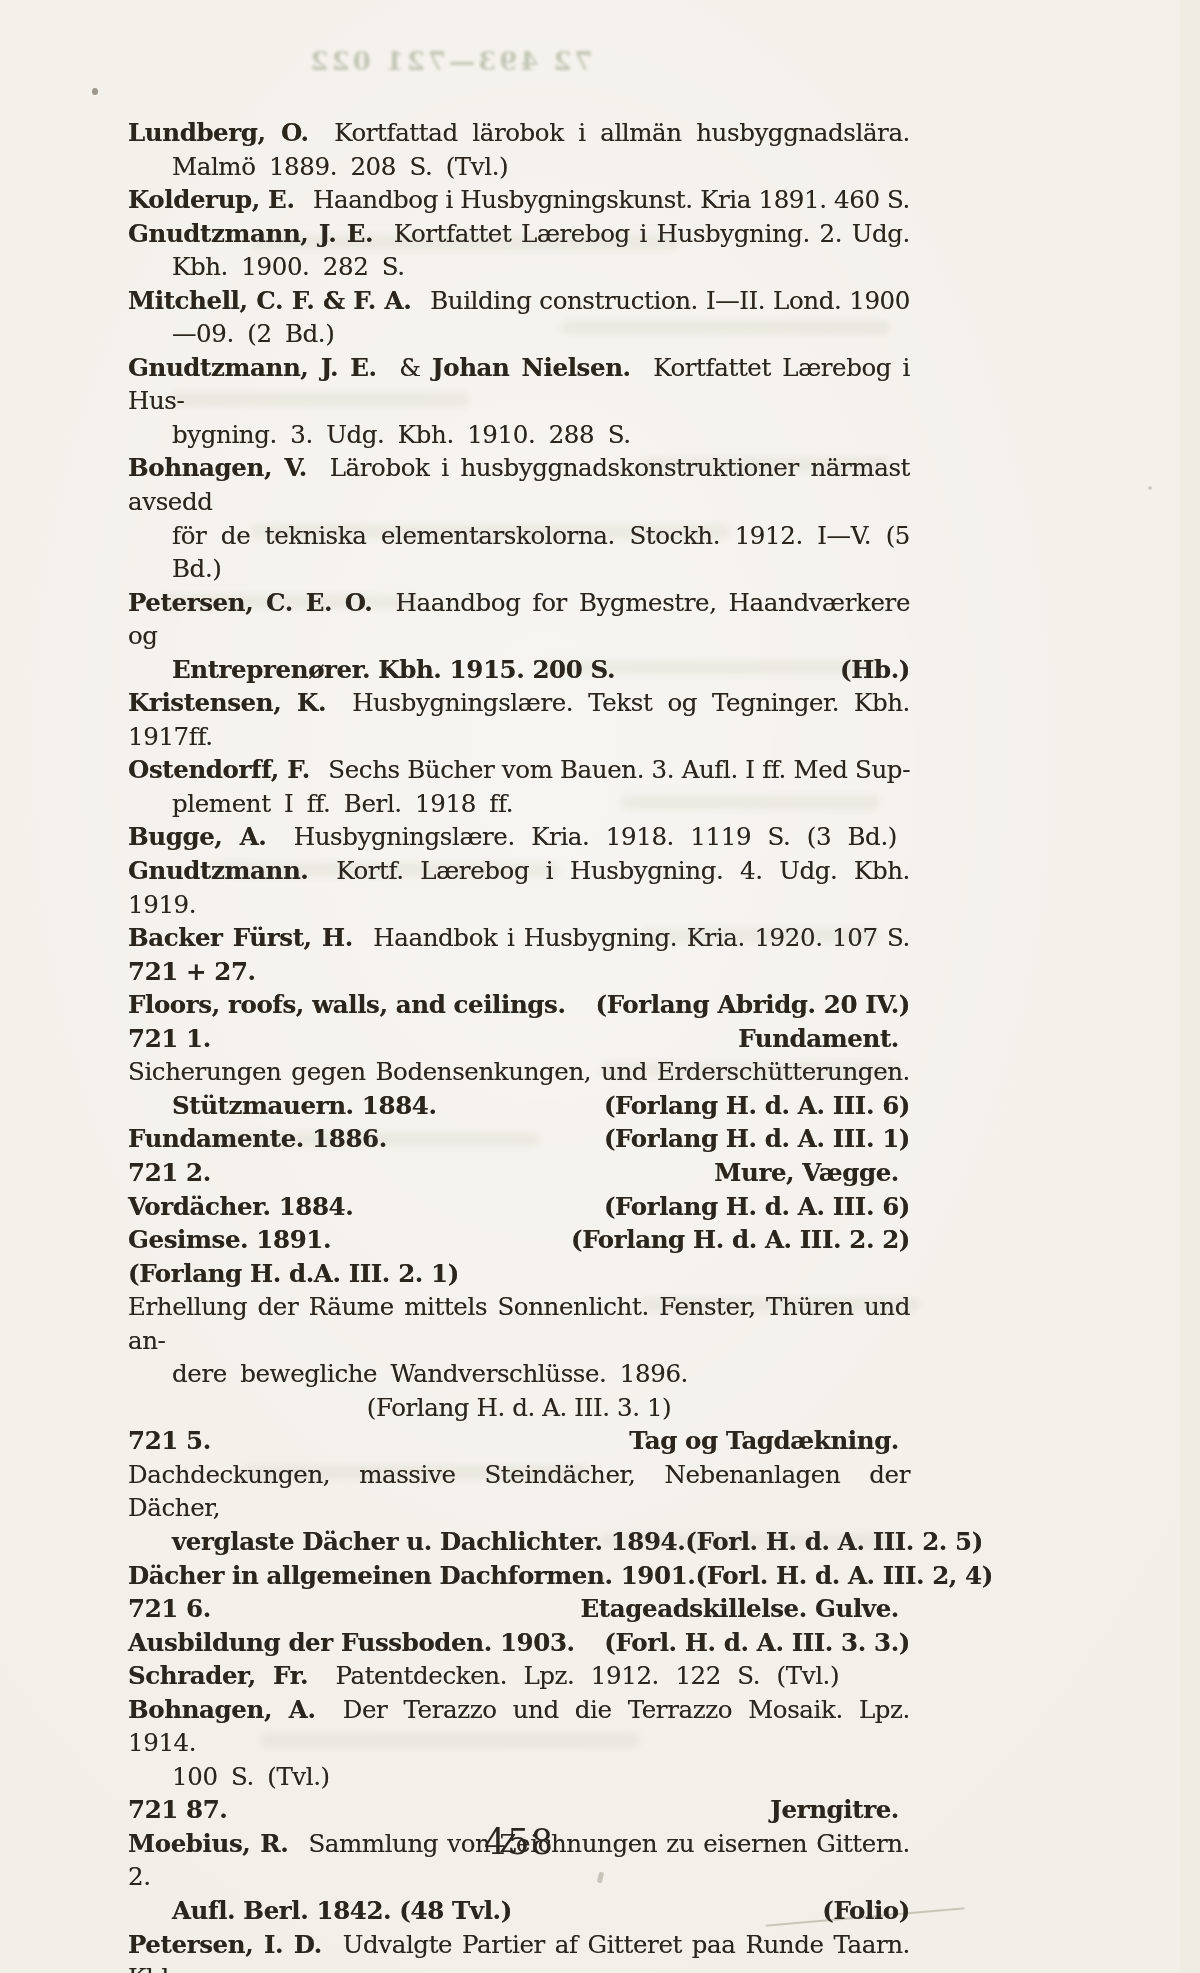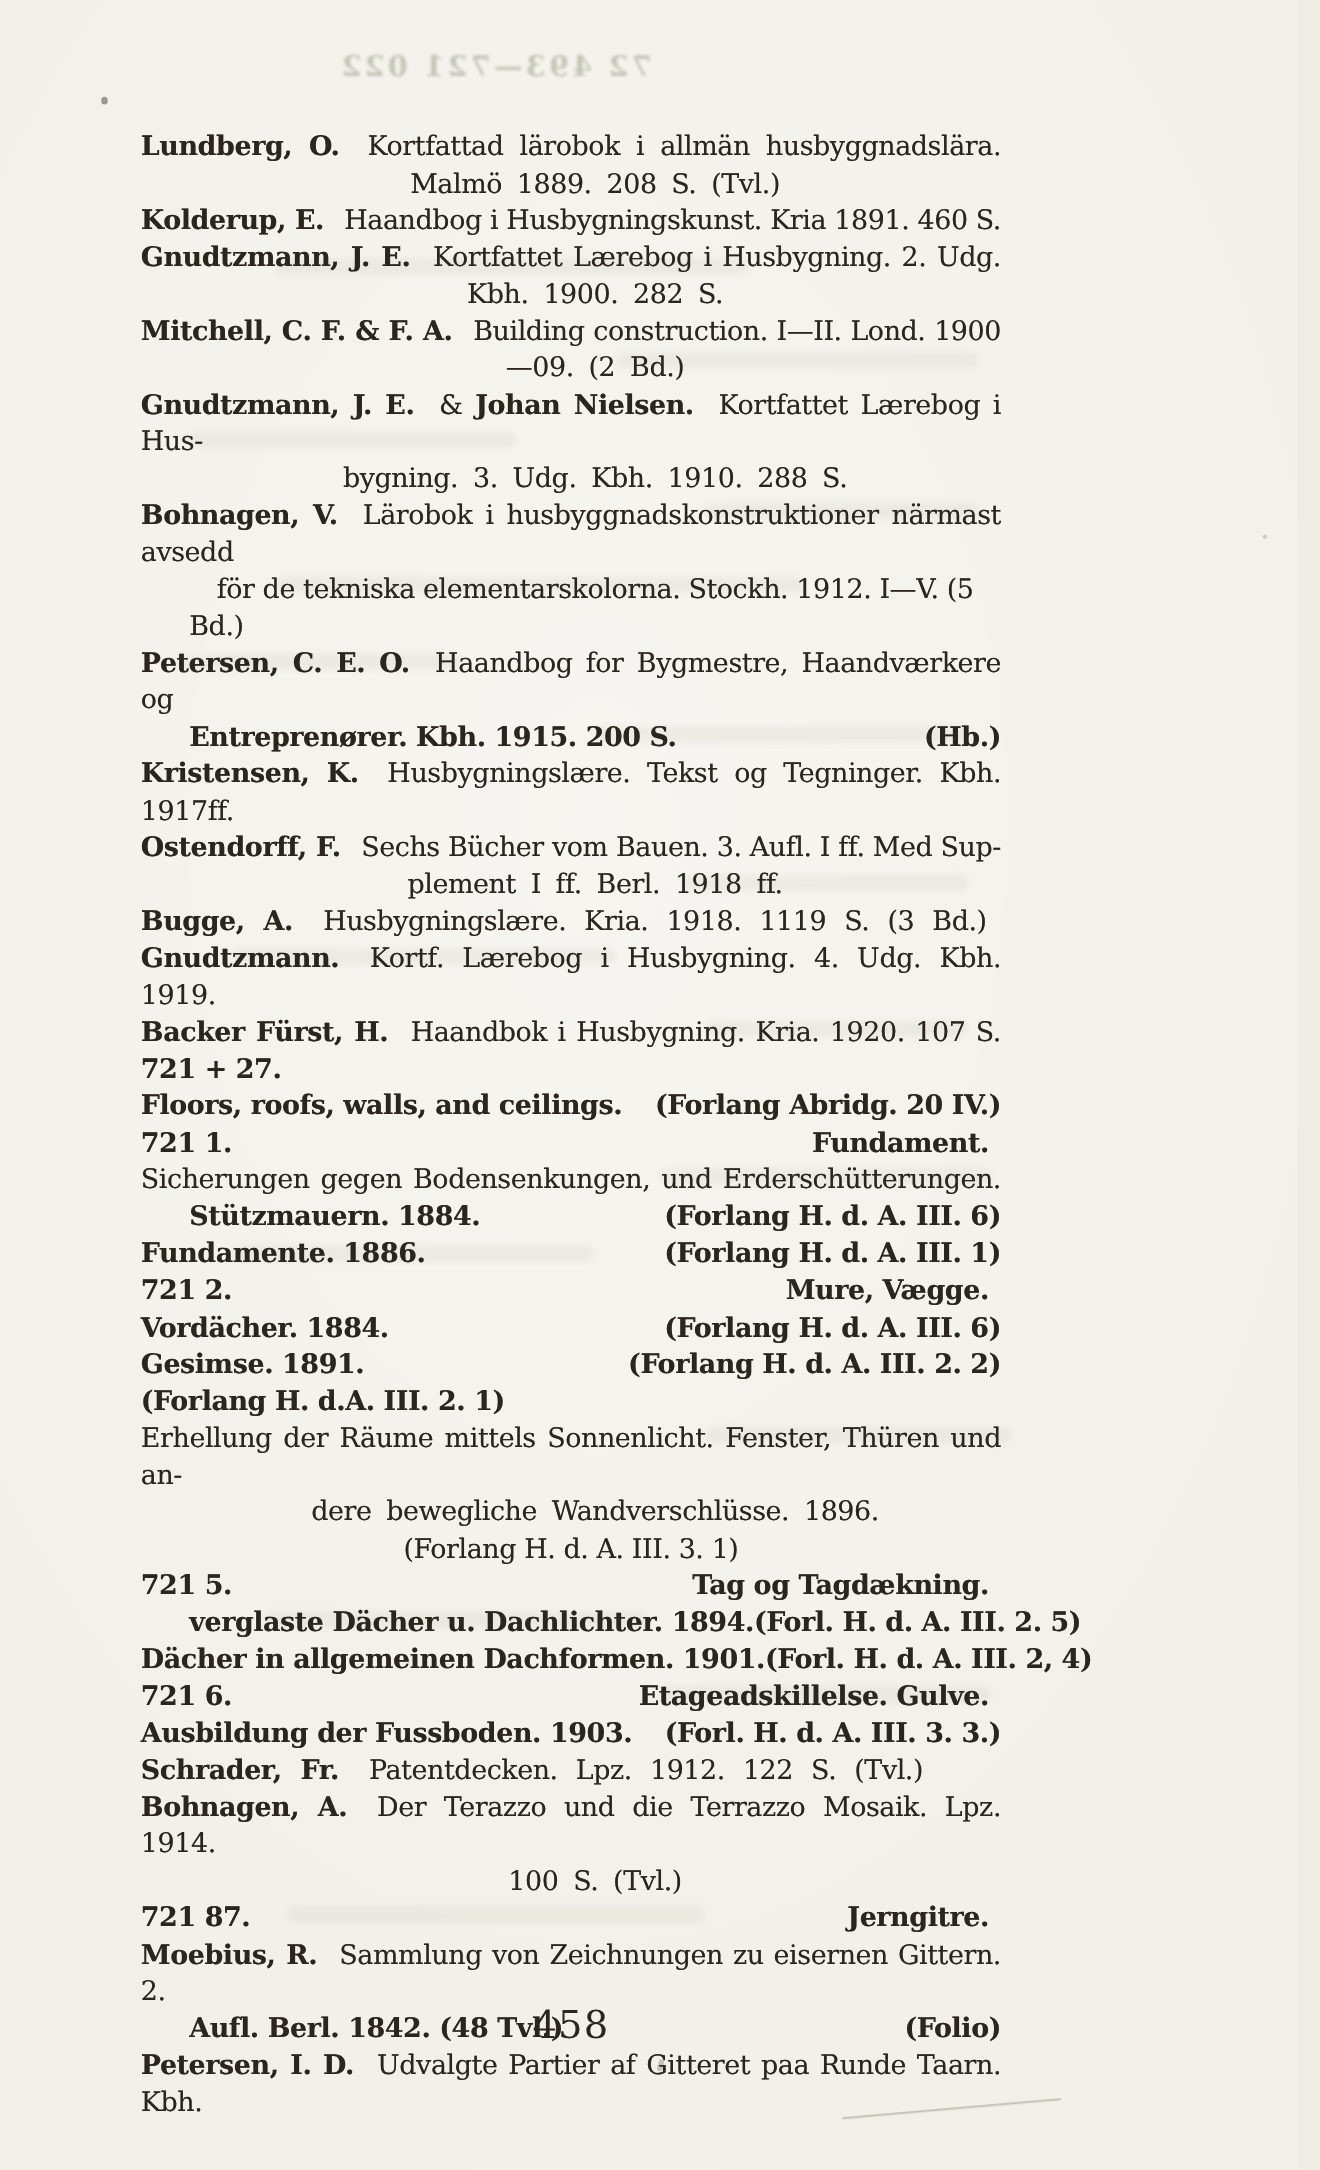--- a/index.html
+++ b/index.html
@@ -14,21 +14,21 @@
   
   .tb{
     position:absolute;left:128px;top:116px;width:782px;
     font-size:24.5px;line-height:33.55px;letter-spacing:-0.4px;
     color:#2a251d;text-shadow:0 0 0.6px rgba(42,37,29,0.5);
   }
   .ln{min-height:33.55px;}
   .b{font-weight:700;}
   span.b{margin-right:11px;}
   .just{text-align:justify;text-align-last:justify;}
-  .ind{padding-left:44px;text-align:center;}
+  .ind{padding-left:44px;}
   .sp{word-spacing:6px;}
   .loose{word-spacing:9px;}
   .rt{text-align:center;}
   .split{display:flex;justify-content:space-between;font-weight:bold;}
   .split>.l,.split>.r{white-space:nowrap;}
   .head{font-weight:400;}
   
   .pgnum{
     position:absolute;left:128px;top:1822px;width:782px;text-align:center;
     font-size:35px;color:#2a251d;letter-spacing:1px;
@@ -138,20 +138,21 @@
     <div class="ln split">
         <span class="r">(Forlang H. d.A. III. 2. 1)</span>
       </div>
     <div class="ln just"><span>Erhellung der Räume mittels Sonnenlicht. Fenster, Thüren und an-</span></div>
     <div class="ln ind sp"><span>dere bewegliche Wandverschlüsse. 1896.</span></div>
     <div class="ln rt"><span>(Forlang H. d. A. III. 3. 1)</span></div>
     <div class="ln split head">
         <span class="l b">721 5.</span>
         <span class="r b">Tag og Tagdækning.</span>
       </div>
+    <div class="ln just"><span>Dachdeckungen, massive Steindächer, Nebenanlagen der Dächer,</span></div>
     <div class="ln ind split">
         <span class="l">verglaste Dächer u. Dachlichter. 1894.</span>
         <span class="r">(Forl. H. d. A. III. 2. 5)</span>
       </div>
     <div class="ln split">
         <span class="l">Dächer in allgemeinen Dachformen. 1901.</span>
         <span class="r">(Forl. H. d. A. III. 2, 4)</span>
       </div>
     <div class="ln split head">
         <span class="l b">721 6.</span>

